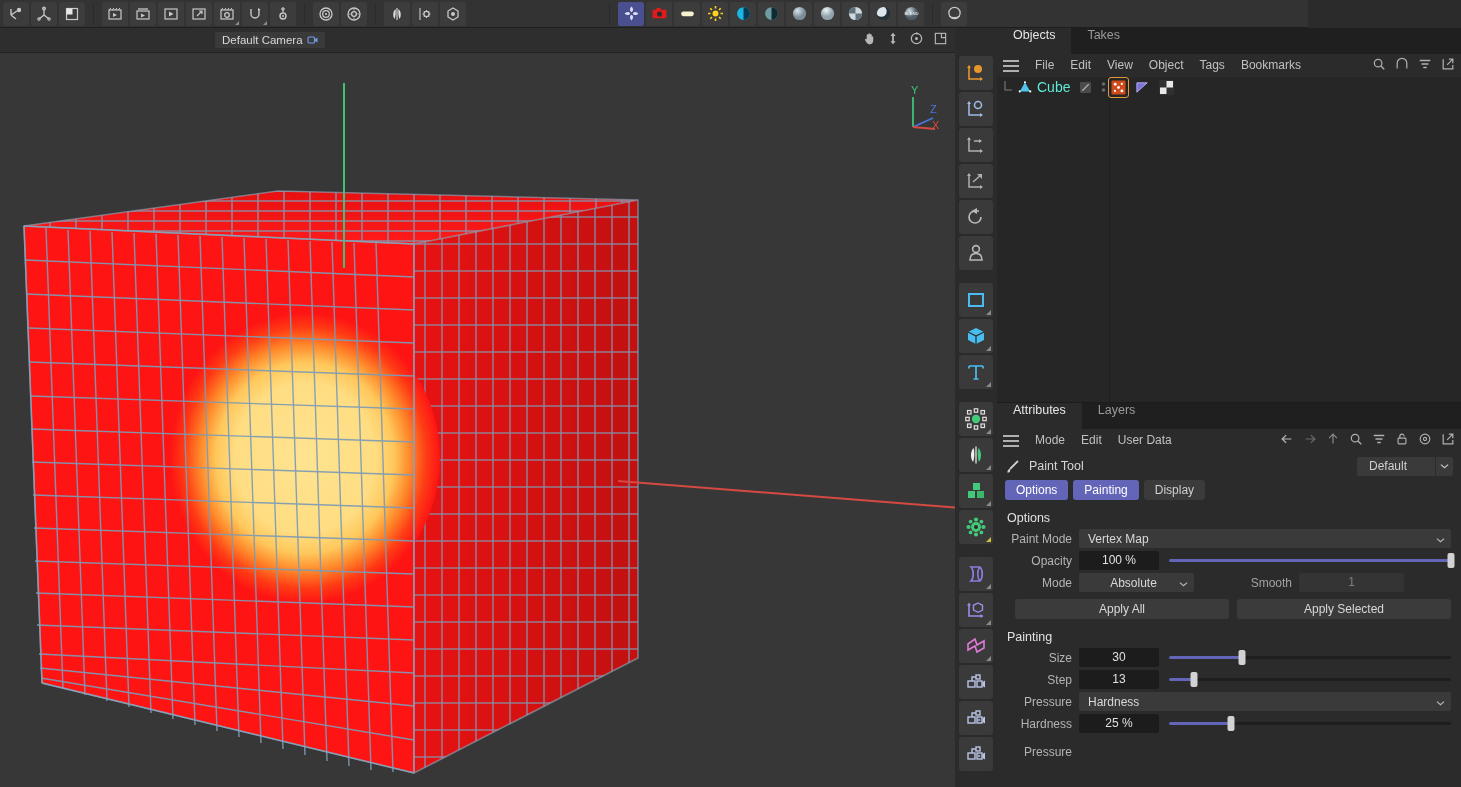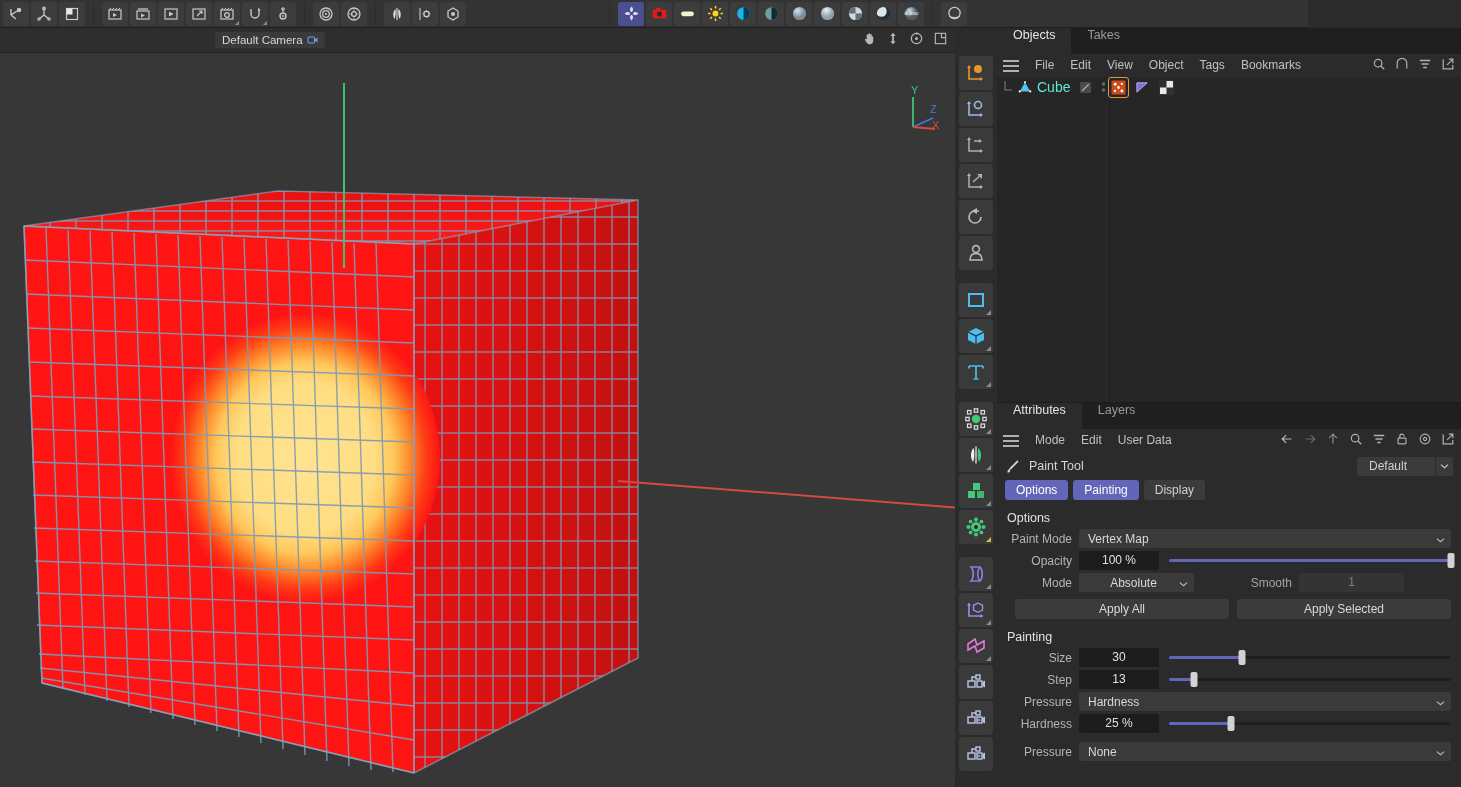--- a/index.html
+++ b/index.html
@@ -935,25 +935,19 @@
             <div class="numfield">25 %</div>
             <div class="sliderwrap">
               <div class="strack"></div>
               <div class="sfill" style="width:22%"></div>
               <div class="shandle" style="left:22%"></div>
             </div>
           </div>
 
           <div class="frow" style="margin-top:7px">
             <div class="flabel">Pressure</div>
-            <div class="combo" style="flex:1">
-              <span class="cv">None</span>
-              <span class="ca"><svg width="9" height="6" viewBox="0 0 10 6">
-                    <path d="M1 1.5 L5 5 L9 1.5" stroke="#b8b8b8" stroke-width="1.3" fill="none"></path>
-                  </svg></span>
-            </div>
           </div>
 
         </div>
       </div>
     </div>
   </div>
 </div>
 
 </body></html>

